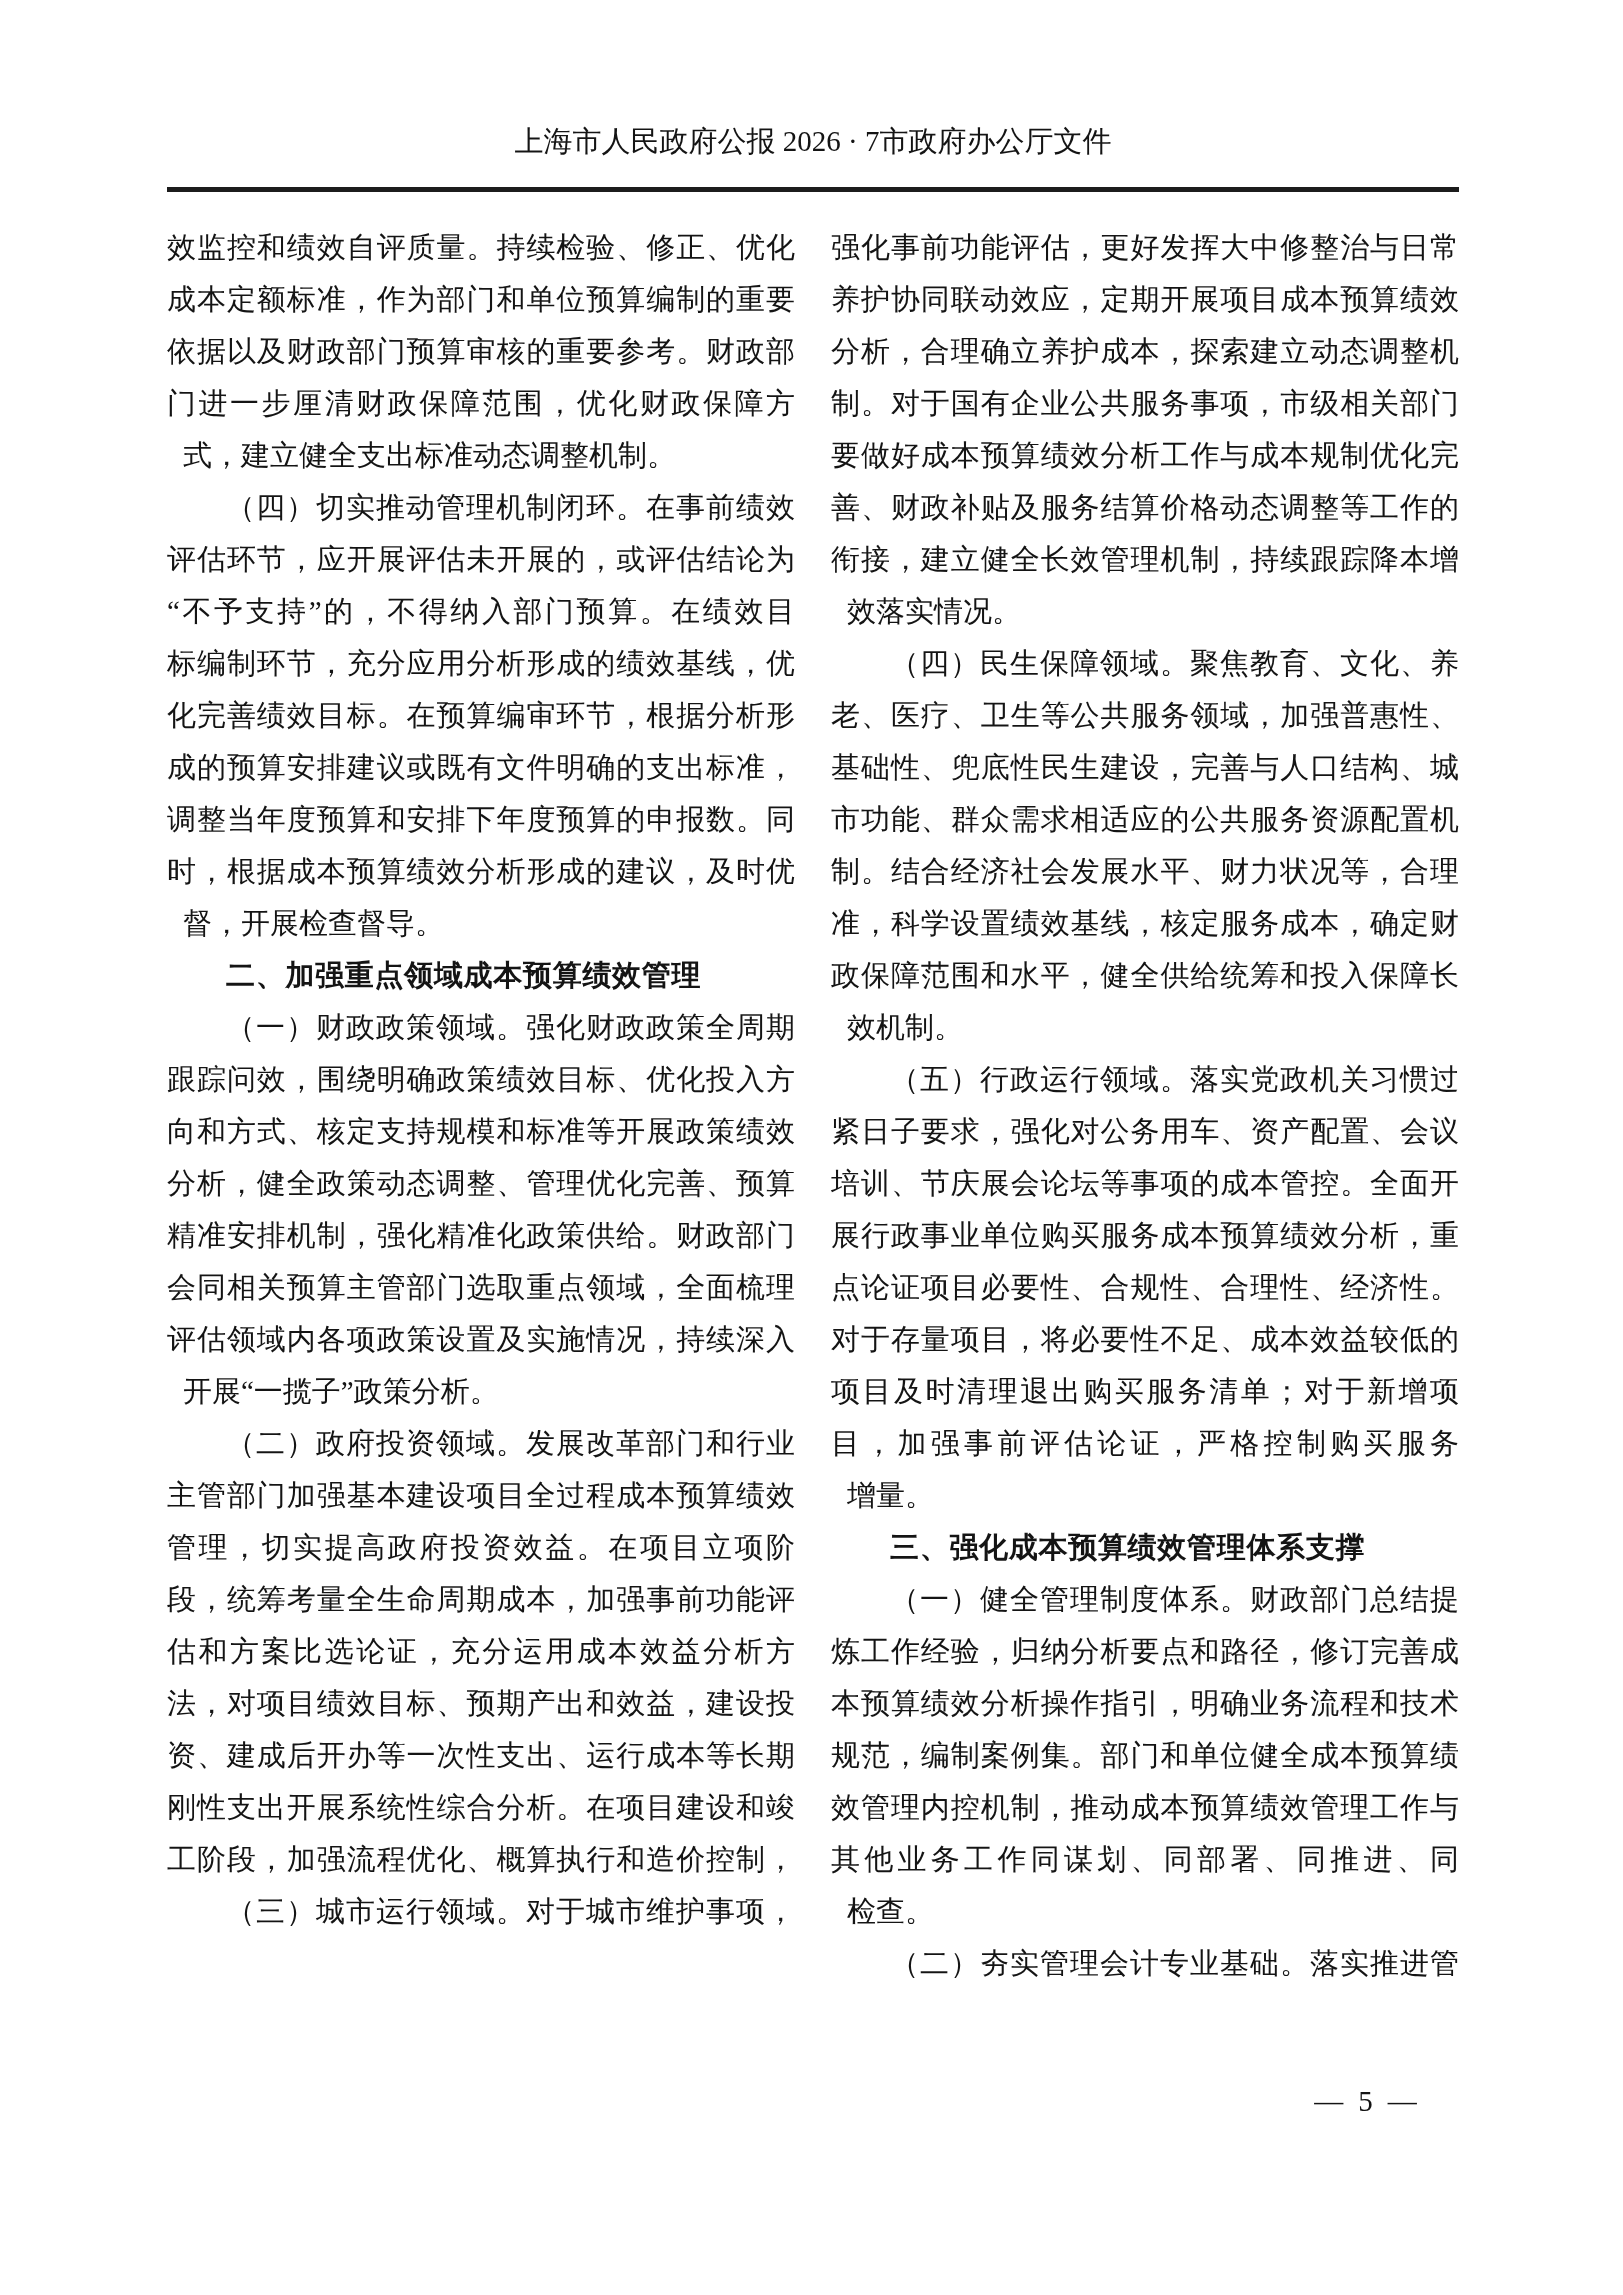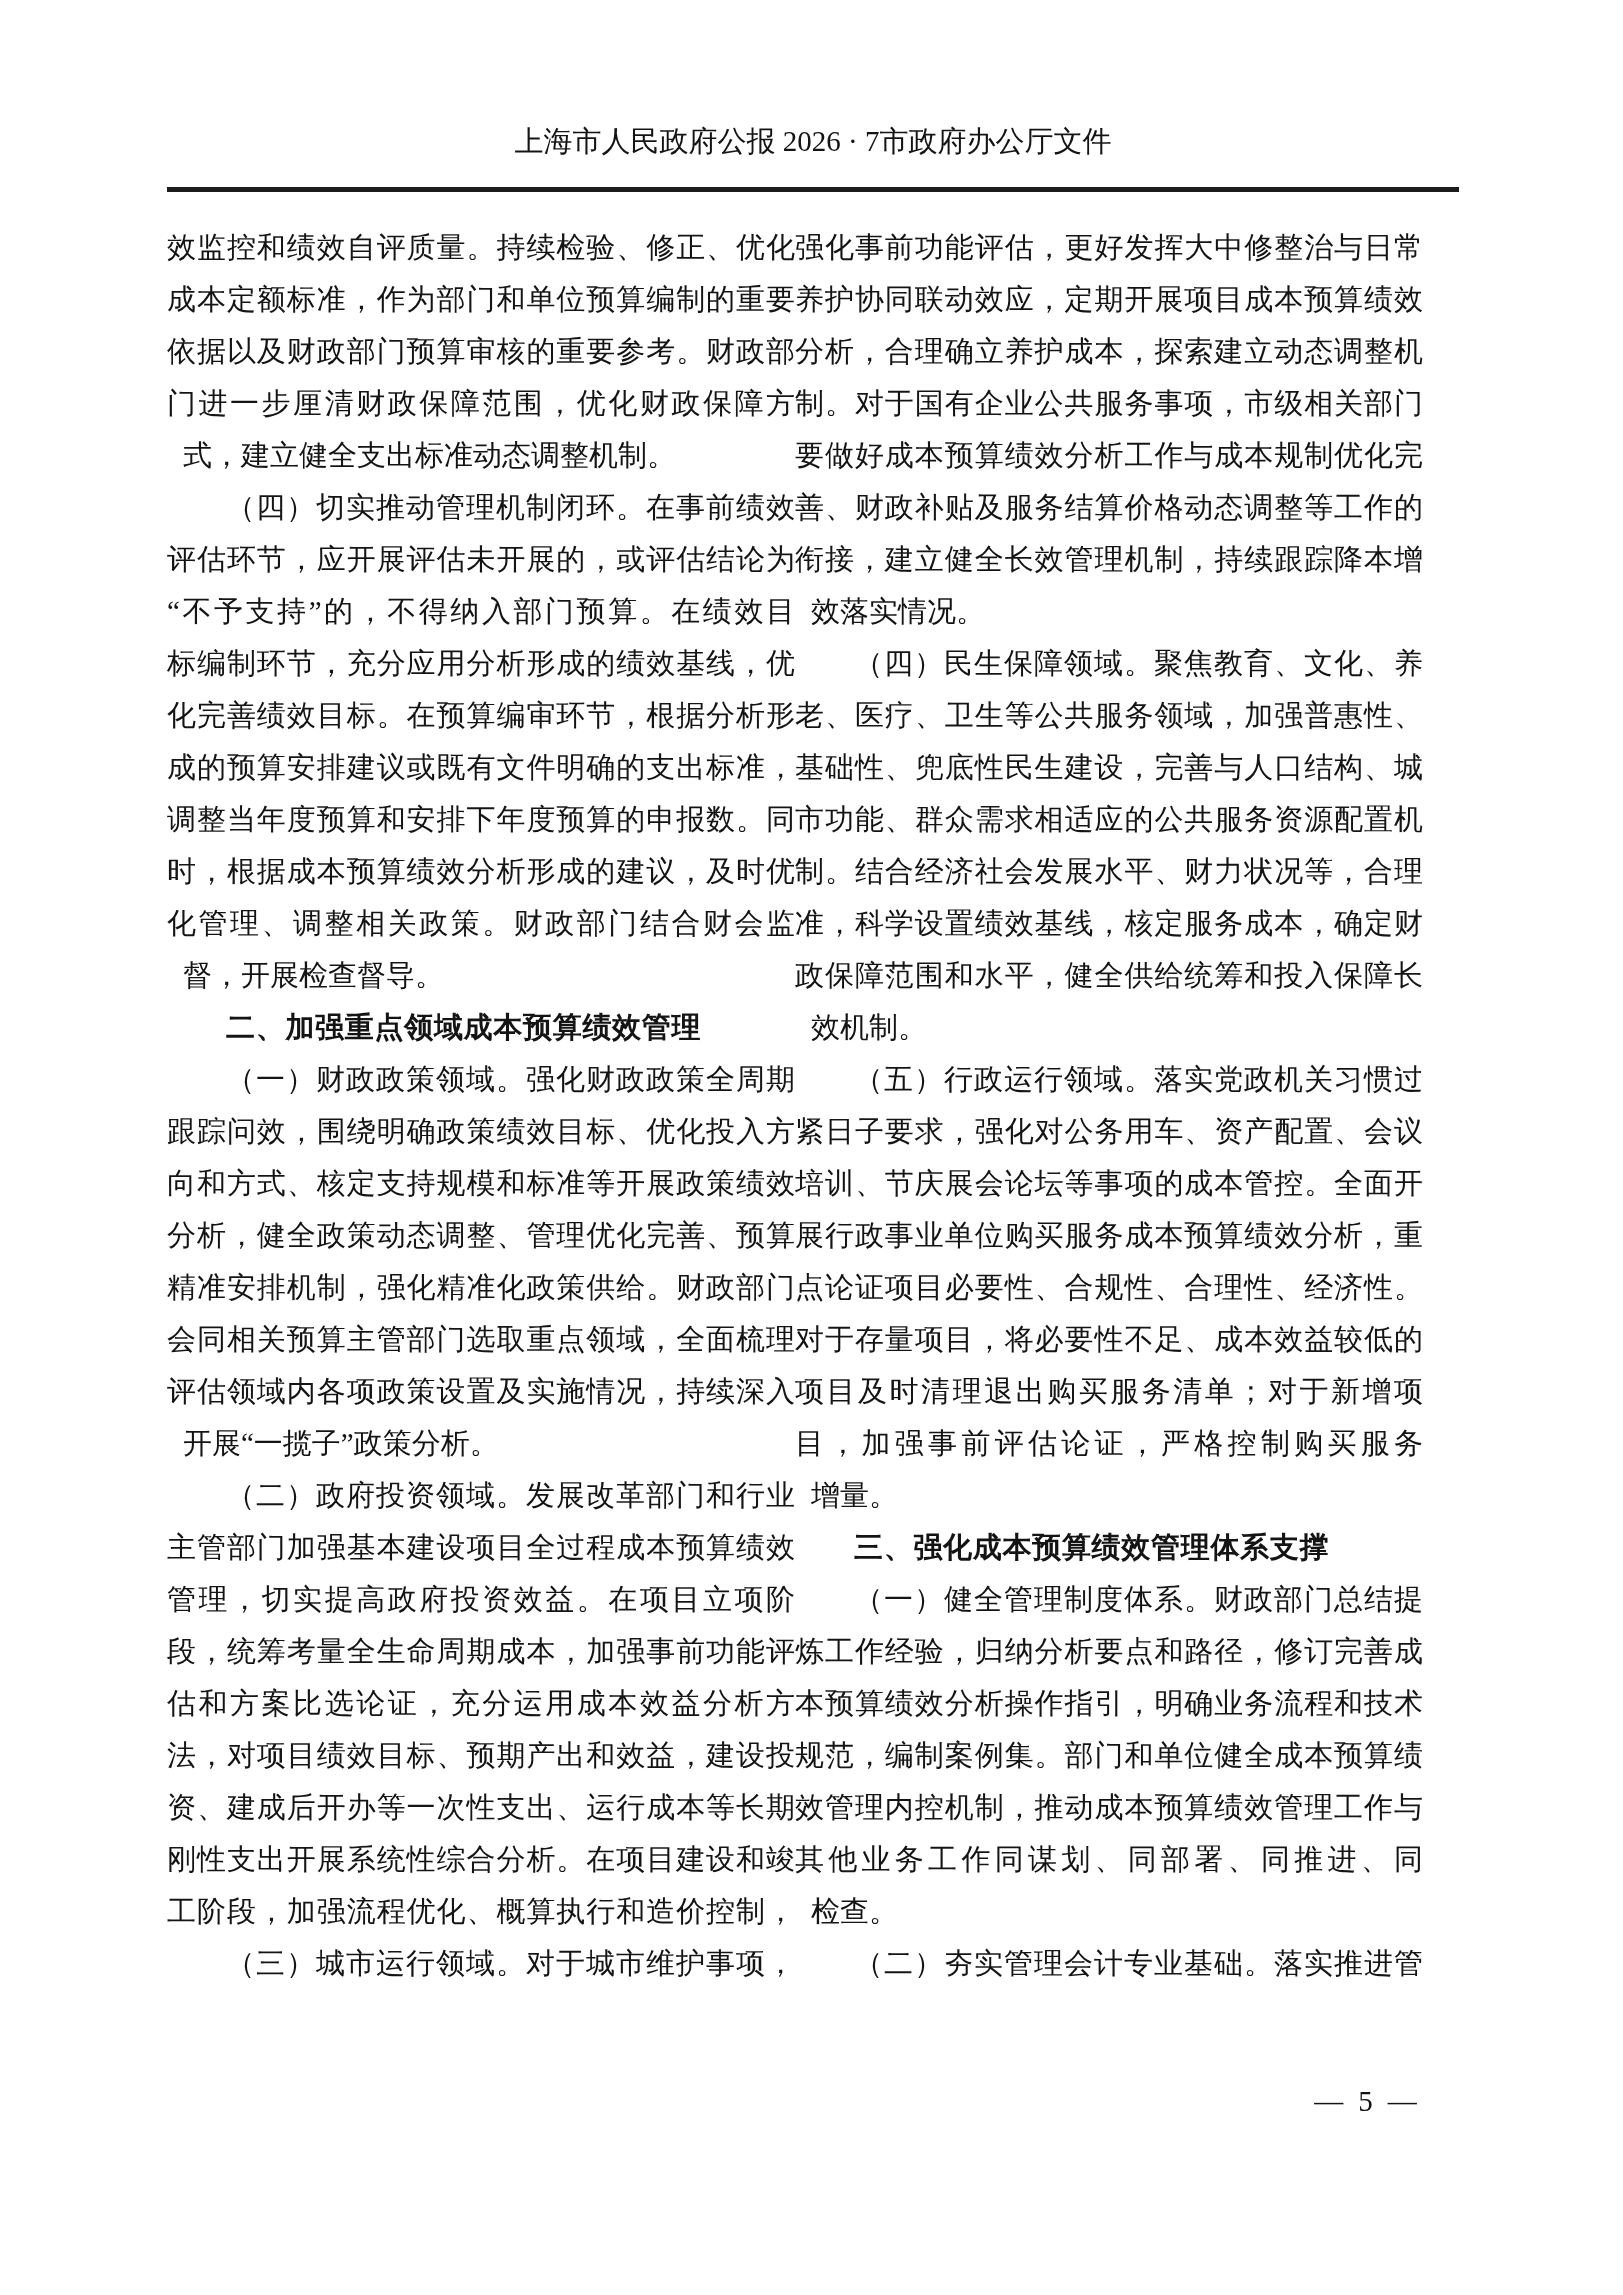--- a/index.html
+++ b/index.html
@@ -35,20 +35,21 @@
     width: 1292px;
     height: 4.6px;
     background: #1c1c1c;
   }
   .columns {
     position: absolute;
     left: 167px;
     top: 221px;
     width: 1292px;
     display: flex;
+    gap: 36px;
   }
   .col {
     width: 628px;
   }
   .line {
     height: 52px;
     line-height: 52px;
     font-size: 29px;
     white-space: nowrap;
     overflow: visible;
@@ -108,21 +109,20 @@
         <div class="line cont">门进一步厘清财政保障范围，优化财政保障方</div>
         <div class="line end">式，建立健全支出标准动态调整机制。</div>
         <div class="line start">（四）切实推动管理机制闭环。在事前绩效</div>
         <div class="line cont">评估环节，应开展评估未开展的，或评估结论为</div>
         <div class="line cont">“不予支持”的，不得纳入部门预算。在绩效目</div>
         <div class="line cont">标编制环节，充分应用分析形成的绩效基线，优</div>
         <div class="line cont">化完善绩效目标。在预算编审环节，根据分析形</div>
         <div class="line cont">成的预算安排建议或既有文件明确的支出标准，</div>
         <div class="line cont">调整当年度预算和安排下年度预算的申报数。同</div>
         <div class="line cont">时，根据成本预算绩效分析形成的建议，及时优</div>
-        <div class="line cont">化管理、调整相关政策。财政部门结合财会监</div>
         <div class="line end">督，开展检查督导。</div>
         <div class="line heading">二、加强重点领域成本预算绩效管理</div>
         <div class="line start">（一）财政政策领域。强化财政政策全周期</div>
         <div class="line cont">跟踪问效，围绕明确政策绩效目标、优化投入方</div>
         <div class="line cont">向和方式、核定支持规模和标准等开展政策绩效</div>
         <div class="line cont">分析，健全政策动态调整、管理优化完善、预算</div>
         <div class="line cont">精准安排机制，强化精准化政策供给。财政部门</div>
         <div class="line cont">会同相关预算主管部门选取重点领域，全面梳理</div>
         <div class="line cont">评估领域内各项政策设置及实施情况，持续深入</div>
         <div class="line end">开展“一揽子”政策分析。</div>

